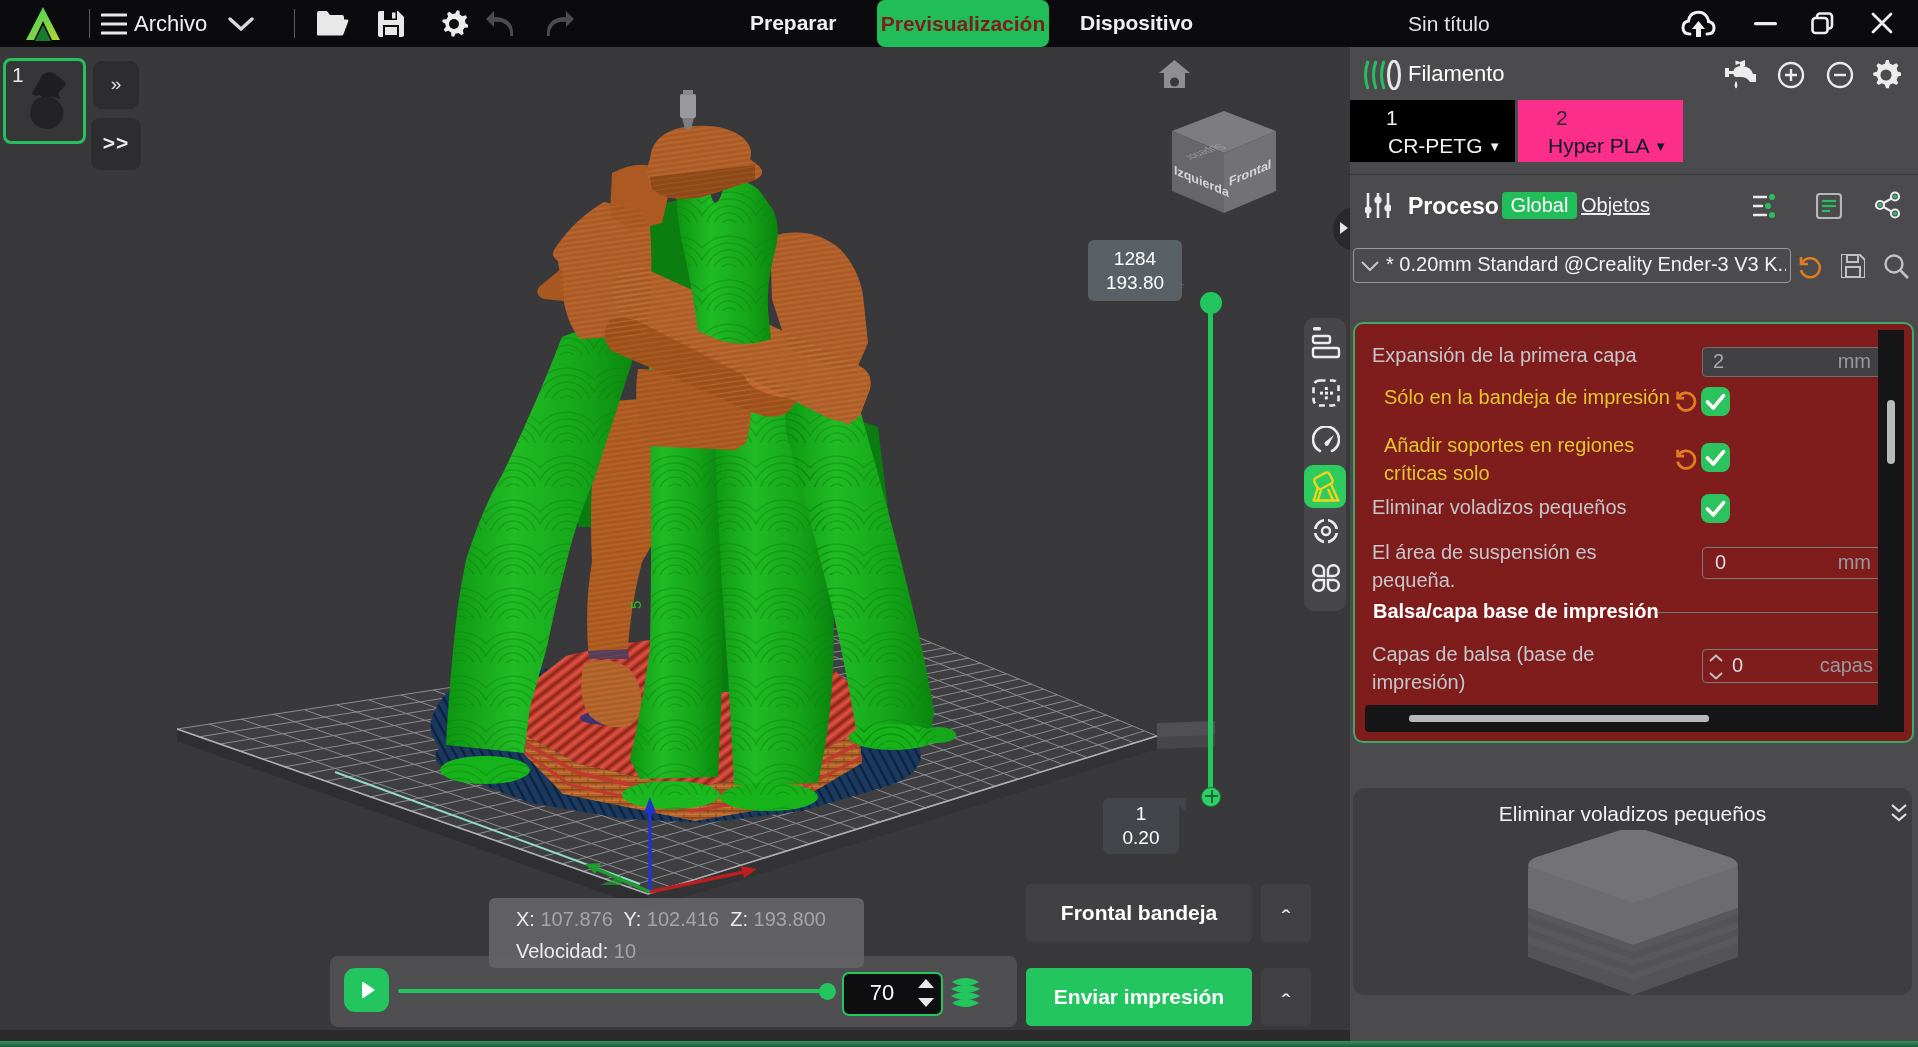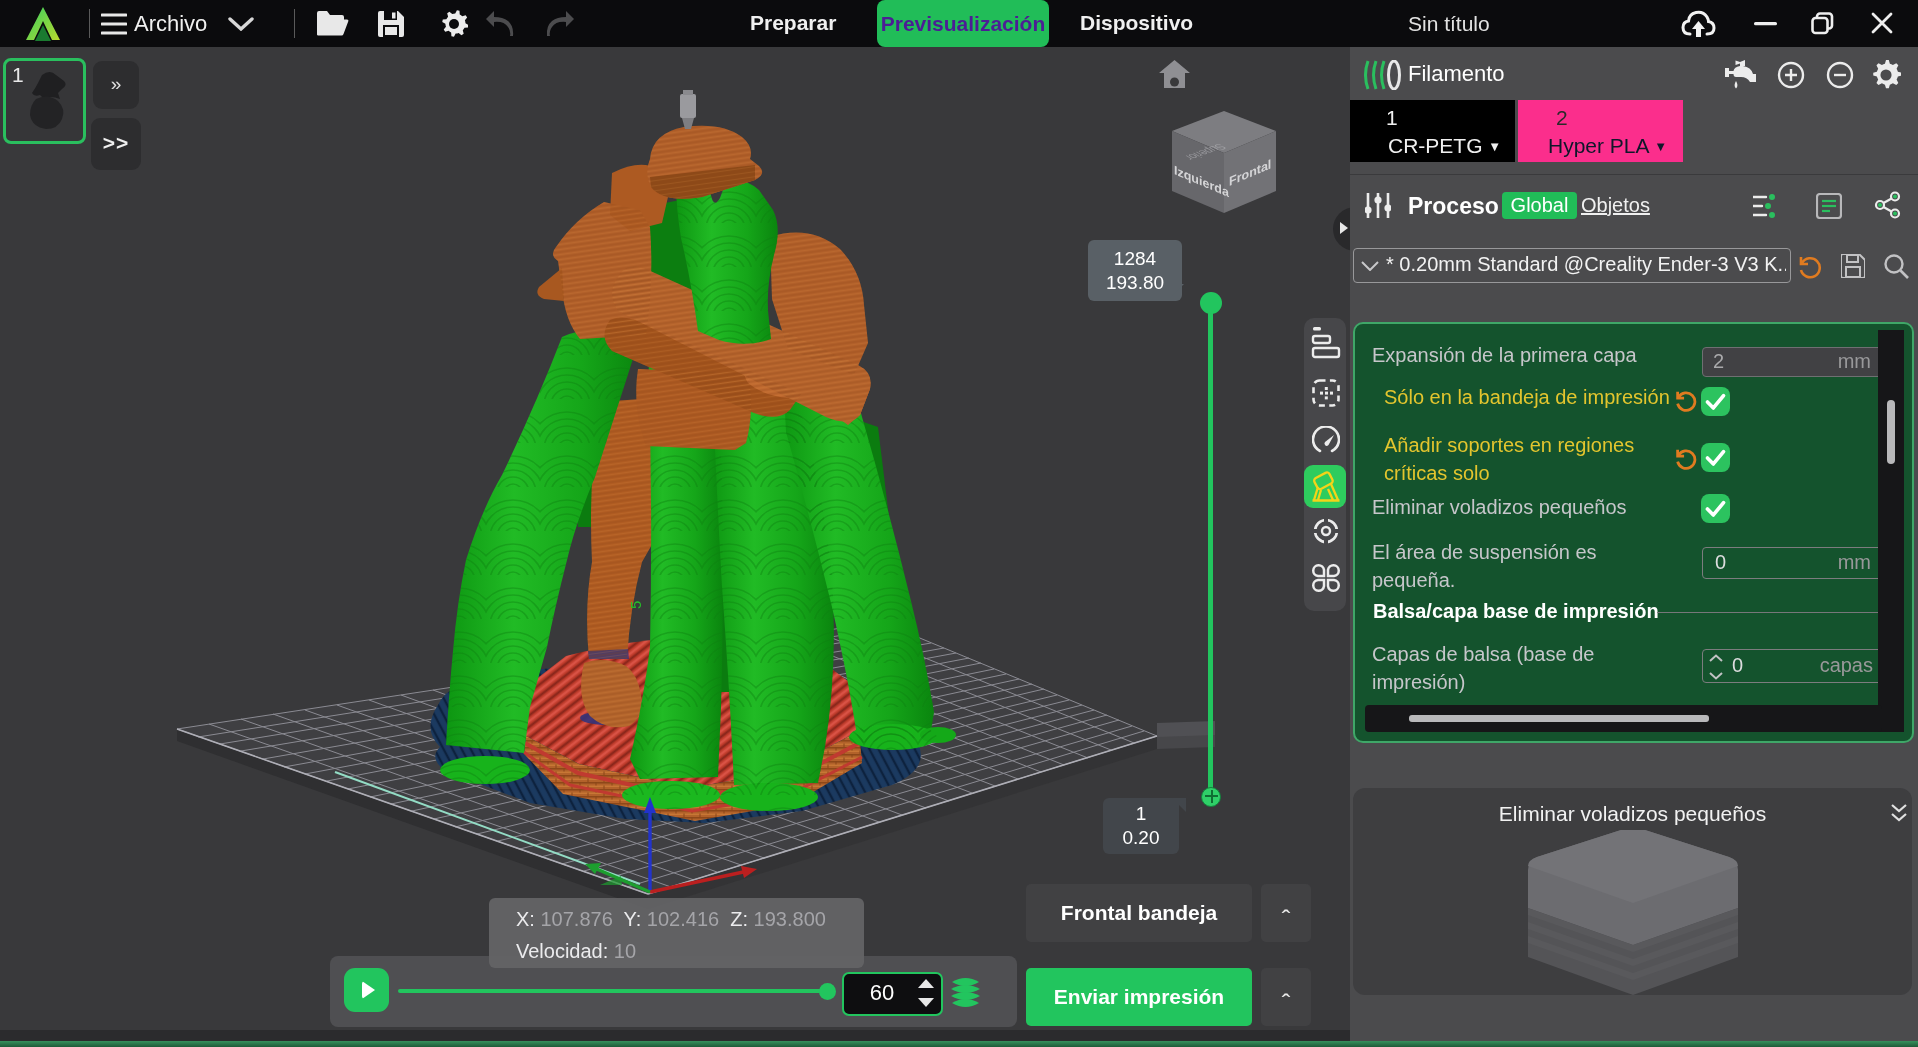--- a/index.html
+++ b/index.html
@@ -2,26 +2,26 @@
 <html><head>
 <meta charset="utf-8">
 <style>
 * { margin:0; padding:0; box-sizing:border-box; }
 html,body { width:1918px; height:1047px; overflow:hidden; background:#39393b; font-family:"Liberation Sans",sans-serif; }
 .abs { position:absolute; }
 
 #topbar { position:absolute; left:0; top:0; width:1918px; height:47px; background:#0b0b0d; }
 #topbar .vdiv { position:absolute; top:9px; width:1px; height:29px; background:#5a5a5a; }
 .ttxt { color:#f0f0f0; font-size:21px; font-weight:bold; }
-#tab-prev { position:absolute; left:877px; top:0px; width:172px; height:47px; background:#21bd58; border-radius:8px; color:#4c1d95; font-size:21px; font-weight:bold; text-align:center; line-height:47px; }
+#tab-prev { position:absolute; left:877px; top:0px; width:172px; height:47px; background:#21bd58; border-radius:8px; color:#7f1d1d; font-size:21px; font-weight:bold; text-align:center; line-height:47px; }
 
 #rpanel { position:absolute; left:1350px; top:47px; width:568px; height:994px; background:#4b4b4d; }
 .white { color:#fff; }
 
-#setpanel { position:absolute; left:1353px; top:322px; width:561px; height:421px; border:2px solid #3fa768; border-radius:10px; background:#14532d; overflow:hidden; }
+#setpanel { position:absolute; left:1353px; top:322px; width:561px; height:421px; border:2px solid #3fa768; border-radius:10px; background:#7f1d1d; overflow:hidden; }
 .slabel { position:absolute; color:#c6c6ca; font-size:20px; }
 .ylabel { position:absolute; color:#e3c52e; font-size:20px;margin-left:12px; }
 .inputbox { position:absolute; left:347px; width:180px; height:30px; border:1px solid #7c7c7e; border-radius:4px; font-size:20px; color:#a9a9ab; }
 .checkbox { position:absolute; left:346px; width:29px; height:29px; background:#2cc35f; border-radius:8px; }
 
 .bigbtn { position:absolute; width:226px; height:58px; border-radius:5px; color:#fff; font-size:21px; font-weight:bold; text-align:center; line-height:58px; }
 .upbtn { position:absolute; width:50px; height:58px; border-radius:5px; background:#414143; color:#e8e8e8; font-size:26px; text-align:center; line-height:70px; }
 </style>
 </head>
 <body>
@@ -384,21 +384,21 @@
 <div class="abs" style="left:489px;top:898px;width:375px;height:70px;background:rgba(99,99,101,0.95);border-radius:6px;z-index:6;"></div>
 <div class="abs" style="left:516px;top:908px;font-size:20px;color:#ebebed;z-index:7;">X: <span style="color:#a5a5a9">107.876</span>&nbsp; Y: <span style="color:#a5a5a9">102.416</span>&nbsp; Z: <span style="color:#a5a5a9">193.800</span></div>
 <div class="abs" style="left:516px;top:940px;font-size:20px;color:#ebebed;z-index:7;">Velocidad: <span style="color:#a5a5a9">10</span></div>
 
 <div class="abs" style="left:330px;top:956px;width:687px;height:71px;background:#4f4f52;border-radius:8px;"></div>
 <div class="abs" style="left:344px;top:968px;width:45px;height:44px;background:#22c55e;border-radius:11px;"></div>
 <div class="abs" style="left:362px;top:981px;width:0;height:0;border-left:13px solid #fff;border-top:9px solid transparent;border-bottom:9px solid transparent;border-radius:3px;"></div>
 <div class="abs" style="left:398px;top:989px;width:432px;height:4px;background:#22c55e;border-radius:2px;"></div>
 <div class="abs" style="left:819px;top:983px;width:17px;height:17px;border-radius:50%;background:#22c55e;"></div>
 <div class="abs" style="left:842px;top:972px;width:101px;height:44px;background:#0e0e10;border:2px solid #22c55e;border-radius:7px;"></div>
-<div class="abs" style="left:852px;top:980px;width:60px;text-align:center;color:#fff;font-size:22px;">60</div>
+<div class="abs" style="left:852px;top:980px;width:60px;text-align:center;color:#fff;font-size:22px;">70</div>
 <div class="abs" style="left:918px;top:979px;width:0;height:0;border-bottom:9px solid #e8e8e8;border-left:8px solid transparent;border-right:8px solid transparent;"></div>
 <div class="abs" style="left:918px;top:998px;width:0;height:0;border-top:9px solid #e8e8e8;border-left:8px solid transparent;border-right:8px solid transparent;"></div>
 <svg class="abs" style="left:947px;top:975px" width="37" height="36" viewBox="0 0 37 36">
   <g fill="#22c55e">
       <path d="M5 7 Q18.5 -1 32 7 Q18.5 15 5 7 Z"></path>
       <path d="M4 14 Q18.5 6 33 14 Q18.5 22 4 14 Z"></path>
       <path d="M4 21 Q18.5 13 33 21 Q18.5 29 4 21 Z"></path>
       <path d="M5 28 Q18.5 20 32 28 Q18.5 36 5 28 Z"></path>
     </g>
 </svg>

